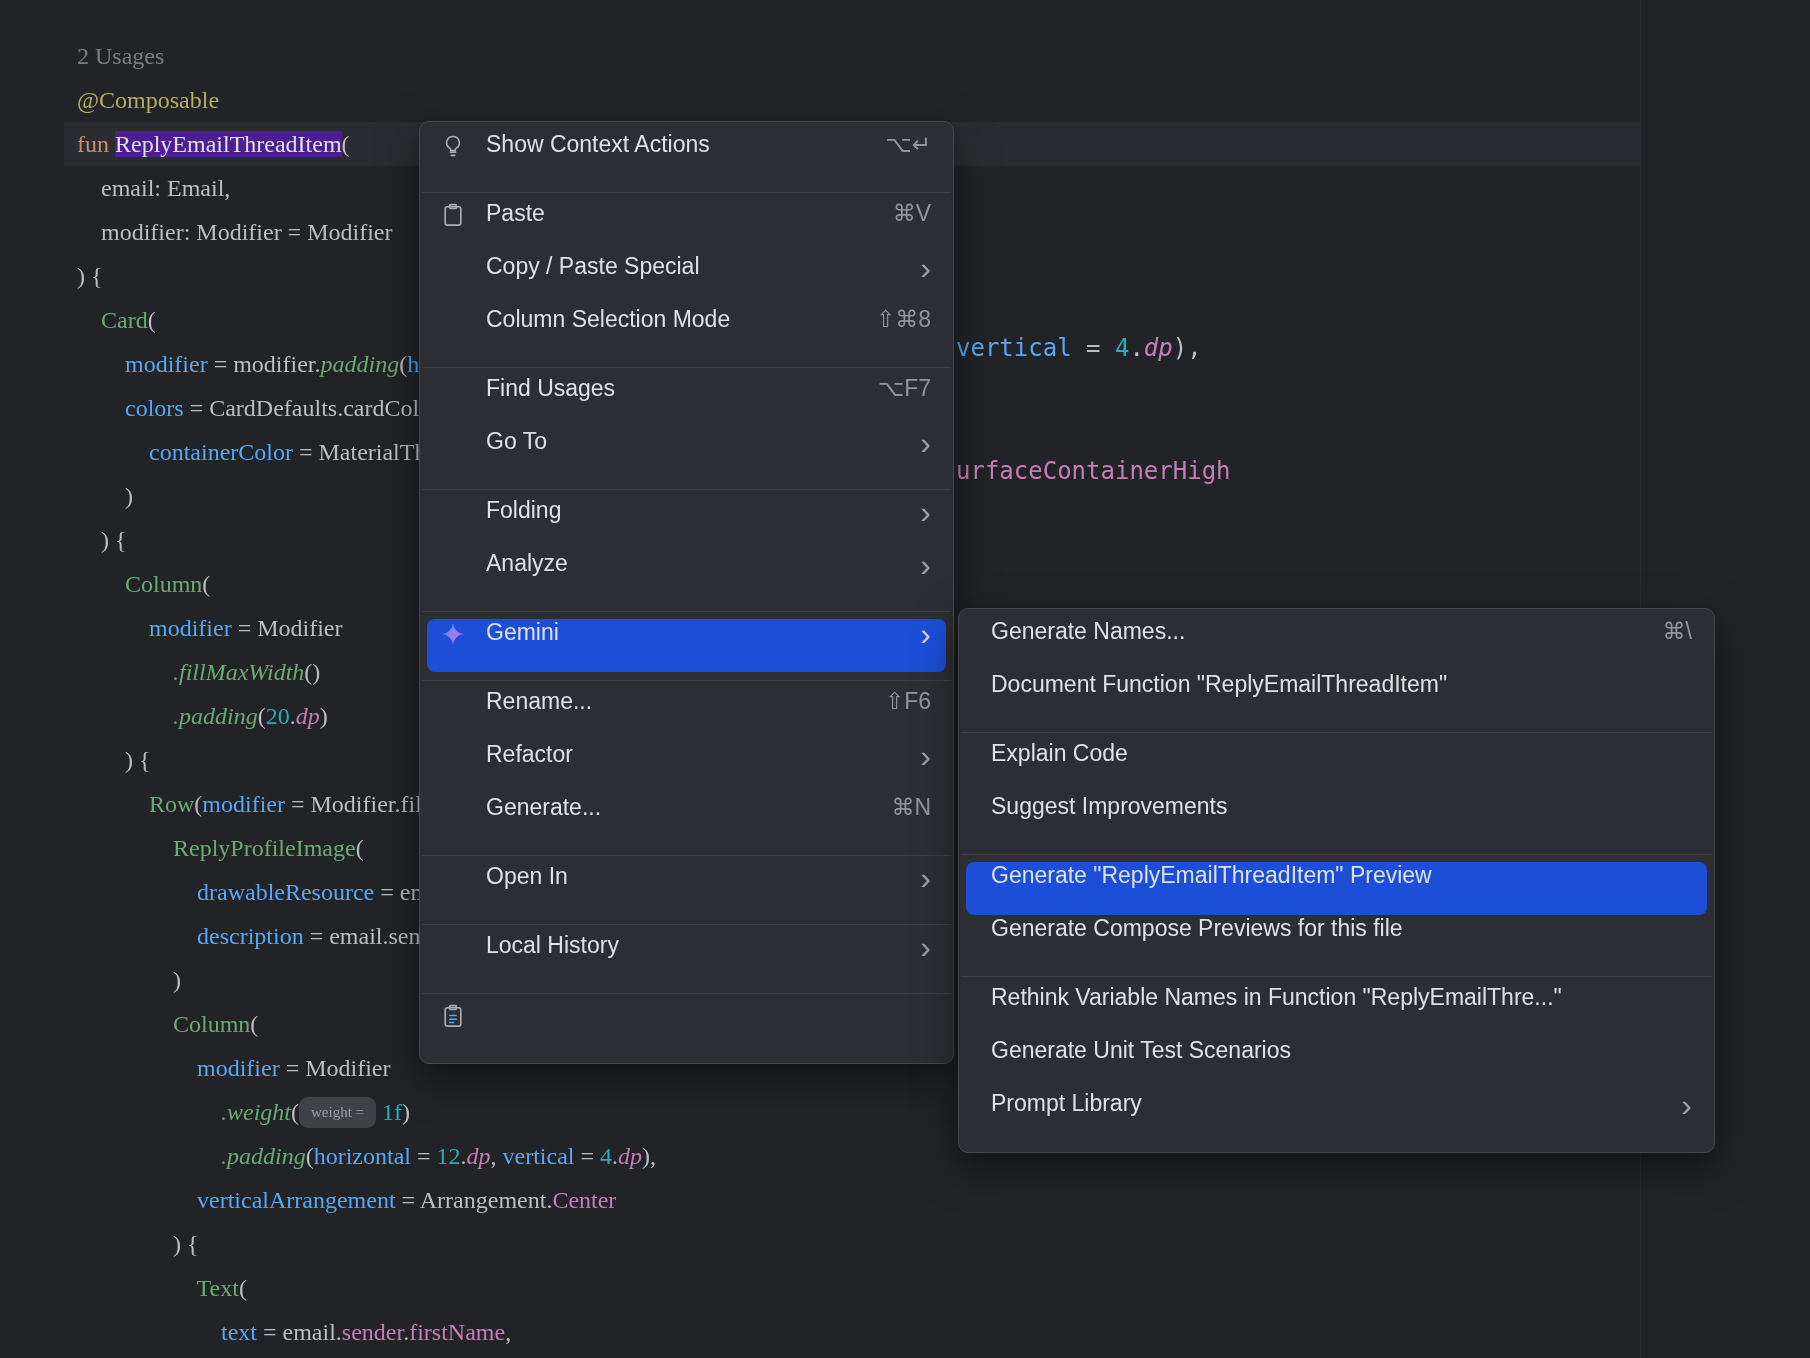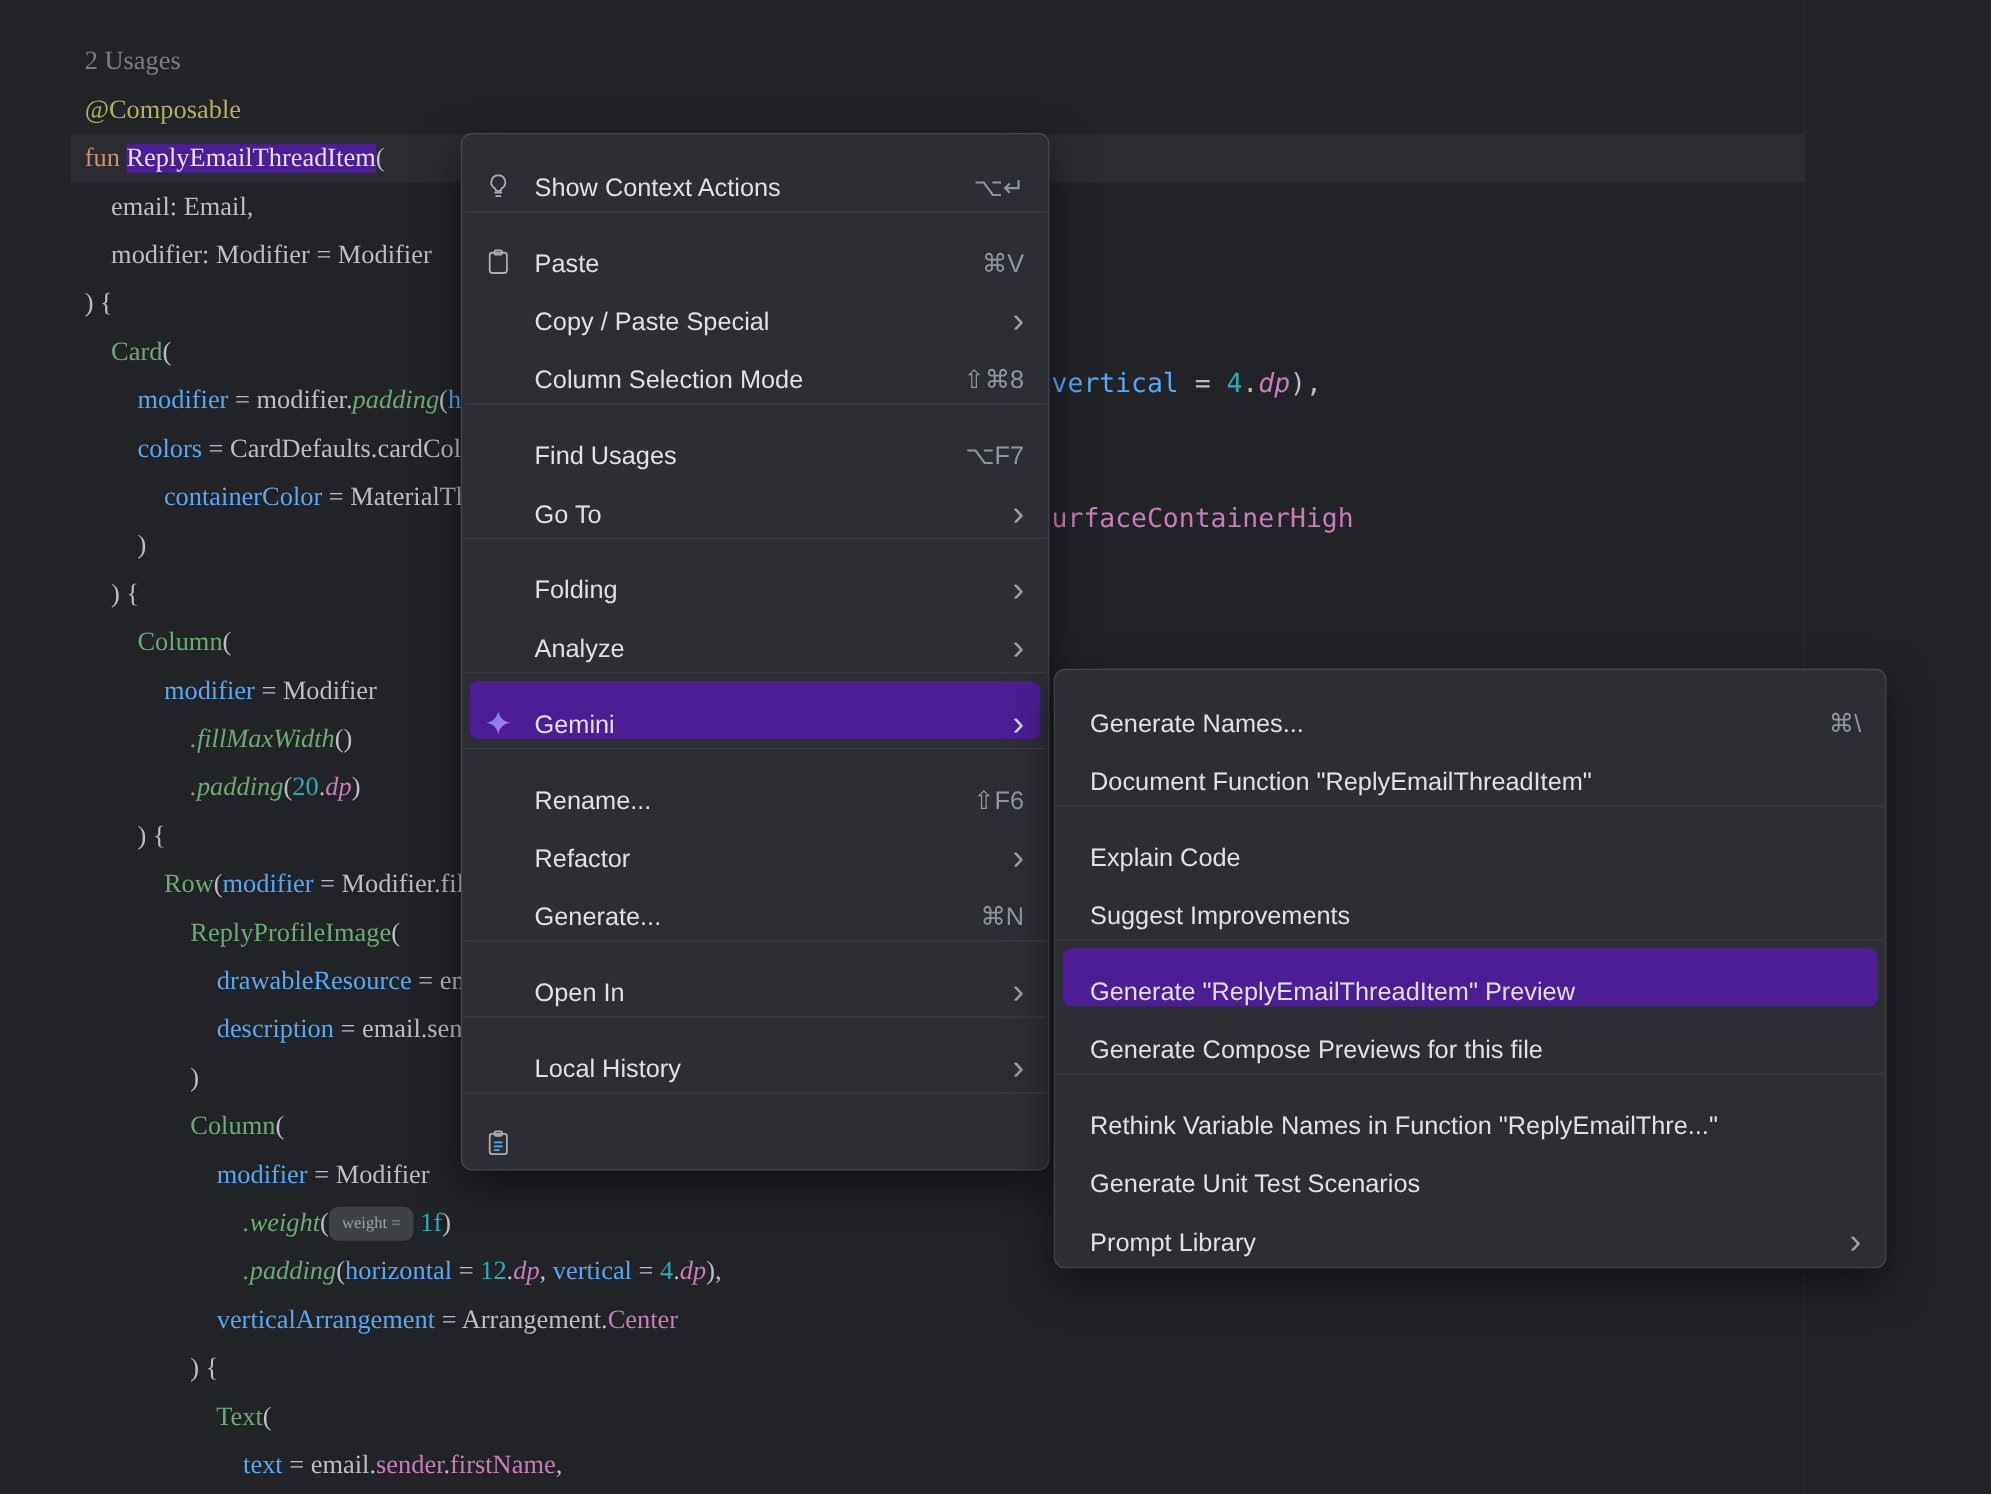--- a/index.html
+++ b/index.html
@@ -24,23 +24,23 @@
   .tk-sel{color:#DFE1E5;background:#4c1d95}
   .tk-pill{display:inline-block;background:#3E4146;color:#9DA0A6;border-radius:9px;
            font-size:15px;line-height:31px;padding:0 12px;vertical-align:3px}
   .right-frag{position:absolute;height:44px;line-height:44px;white-space:pre;
               font-family:"DejaVu Sans Mono",monospace;font-size:24px;z-index:2}
   #guide{position:absolute;left:1640px;top:0;bottom:0;width:1px;background:#2B2C30;z-index:0}
 
   
   .menu{position:absolute;background:#2C2E33;border:1px solid #46484E;border-radius:10px;
         box-shadow:0 14px 40px rgba(0,0,0,.5);padding:9px 0;z-index:10}
-  .menu-row{height:53px;display:flex;align-items:flex-end;margin:0 7px;border-radius:8px;
+  .menu-row{height:53px;display:flex;align-items:flex-start;margin:0 7px;border-radius:8px;
             padding:0 15px 0 11px;color:#DFE1E5;font-size:23px;white-space:nowrap}
-  .menu-row.selected{background:#4c1d95}
+  .menu-row.selected{background:#1d4ed8}
   .menu-row .icon{width:30px;height:30px;margin-right:18px;flex:none;
                   display:flex;align-items:center;justify-content:center}
   .menu-row .icon svg{width:26px;height:26px;display:block}
   .menu-row .label{flex:1}
   .menu-row .shortcut{color:#9096A1;margin-left:36px}
   .menu-row .chevron{color:#9DA0A6;font-size:32px;line-height:30px;margin-left:36px}
   .menu-row.selected .chevron{color:#CFD6E2}
   .menu-sep{height:1px;background:#3D3F45;margin:7.5px 2px}
   #gem-menu .menu-row{padding-left:25px}
 </style>

